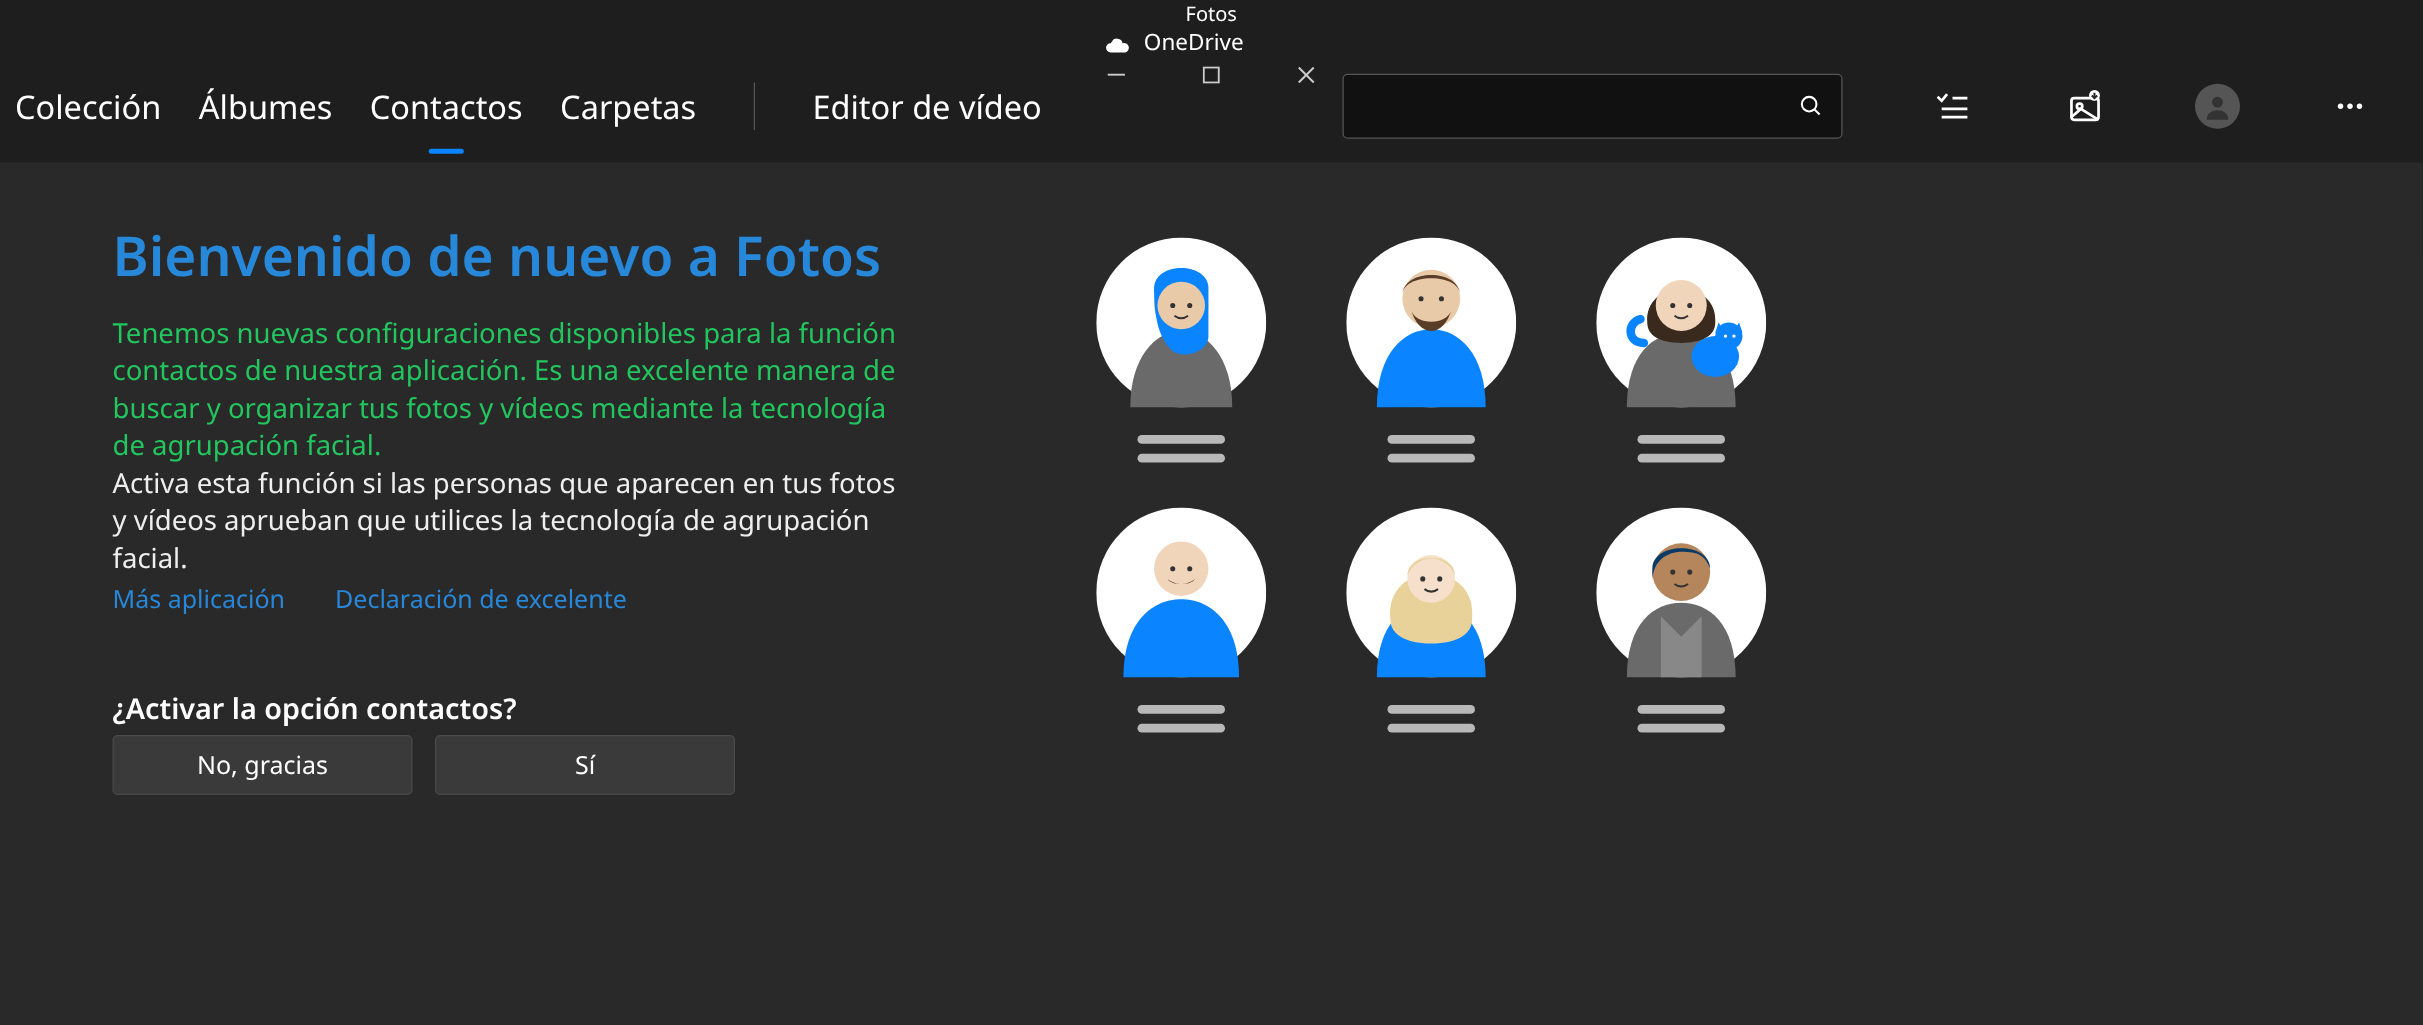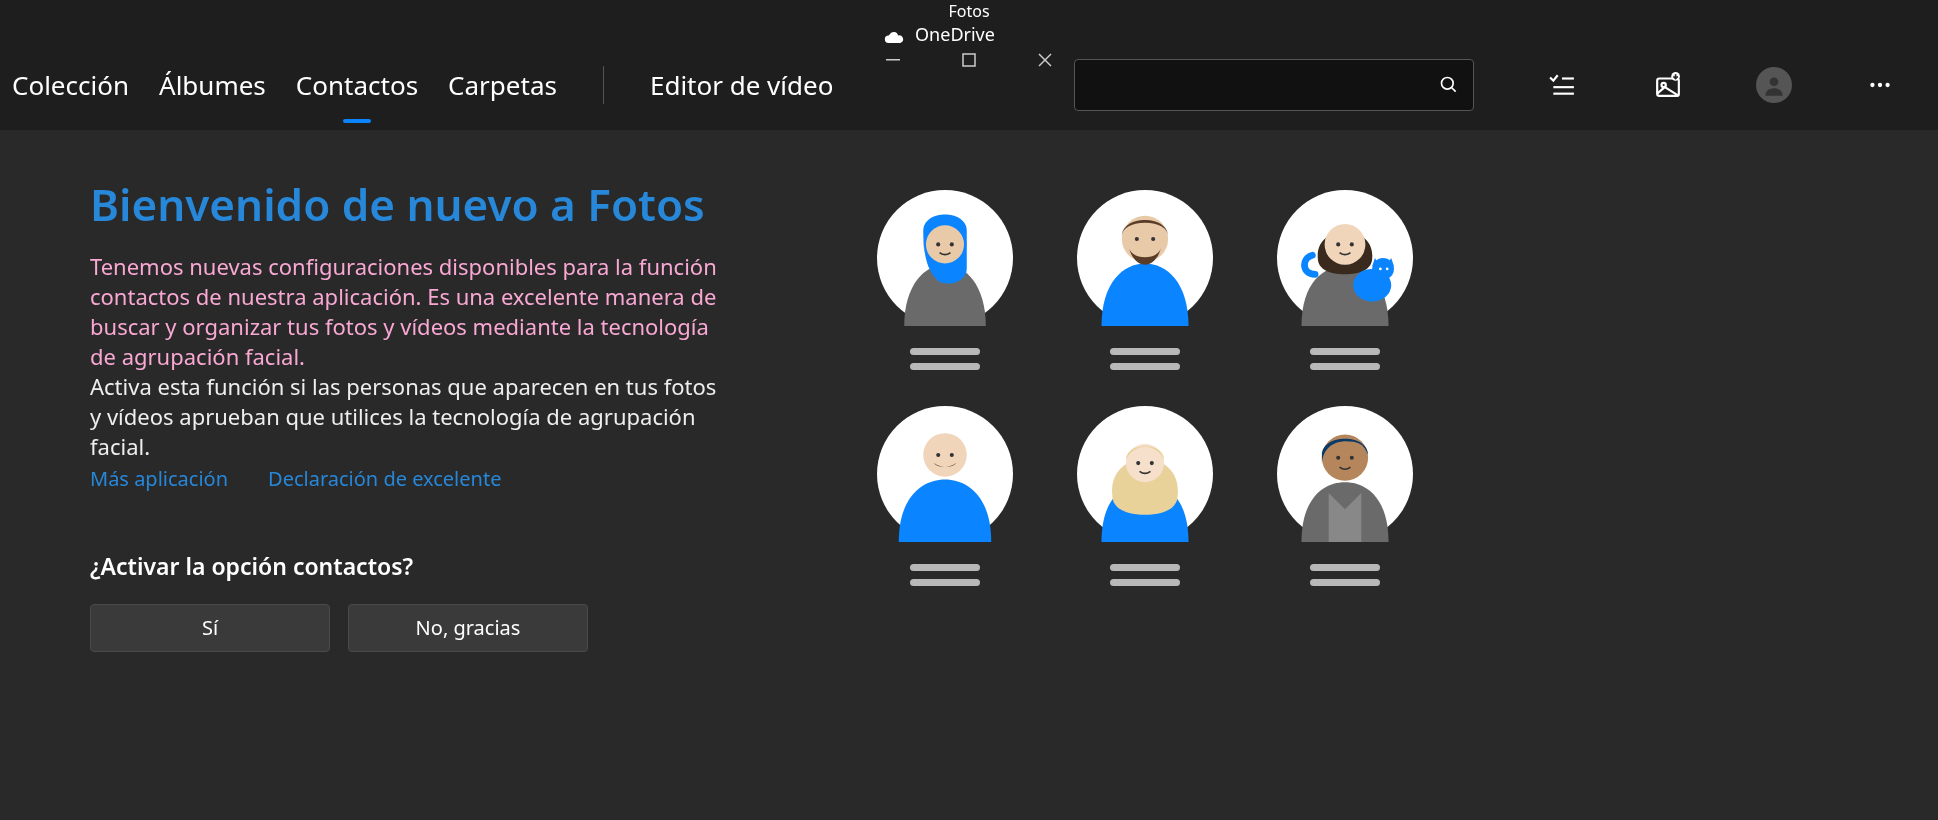--- a/index.html
+++ b/index.html
@@ -101,39 +101,39 @@
   .headline {
     font-size: 44px;
     font-weight: 600;
     color: #2787d9;
     margin-bottom: 24px;
     line-height: 1.1;
   }
   .para1 {
     font-size: 22px;
     line-height: 1.36;
-    color: #f9a8d4;
+    color: #22c55e;
   }
   .para2 {
     font-size: 22px;
     line-height: 1.36;
     color: #eee;
     margin-bottom: 3px;
   }
   .links { display: flex; gap: 40px; }
   .link {
     font-size: 20px;
     color: #2787d9;
   }
   .question {
     margin-top: 58px;
     font-size: 23px;
     font-weight: 600;
     color: #fff;
-    margin-bottom: 22px;
+    margin-bottom: 6px;
   }
   .btn-row { display: flex; gap: 18px; }
   .btn {
     width: 240px;
     height: 48px;
     display: flex;
     align-items: center;
     justify-content: center;
     border-radius: 4px;
     font-size: 20px;
@@ -264,22 +264,22 @@
   <div class="text-col">
     <div class="headline">Bienvenido de nuevo a Fotos</div>
     <p class="para1">Tenemos nuevas configuraciones disponibles para la función contactos de nuestra aplicación. Es una excelente manera de buscar y organizar tus fotos y vídeos mediante la tecnología de agrupación facial.</p>
     <p class="para2">Activa esta función si las personas que aparecen en tus fotos y vídeos aprueban que utilices la tecnología de agrupación facial.</p>
     <div class="links">
       <span class="link">Más aplicación</span>
       <span class="link">Declaración de excelente</span>
     </div>
     <div class="question">¿Activar la opción contactos?</div>
     <div class="btn-row">
+      <div class="btn">No, gracias</div>
       <div class="btn">Sí</div>
-      <div class="btn">No, gracias</div>
     </div>
   </div>
 
   <div class="people-grid">
 
     <div class="person">
       <svg class="circle" viewBox="0 0 100 100">
         <circle cx="50" cy="50" r="50" fill="#fff"></circle>
         <path d="M20 100 C20 70 35 55 50 55 C65 55 80 70 80 100 Z" fill="#6a6a6a"></path>
         <circle cx="50" cy="40" r="16" fill="#e8c9a8"></circle>

